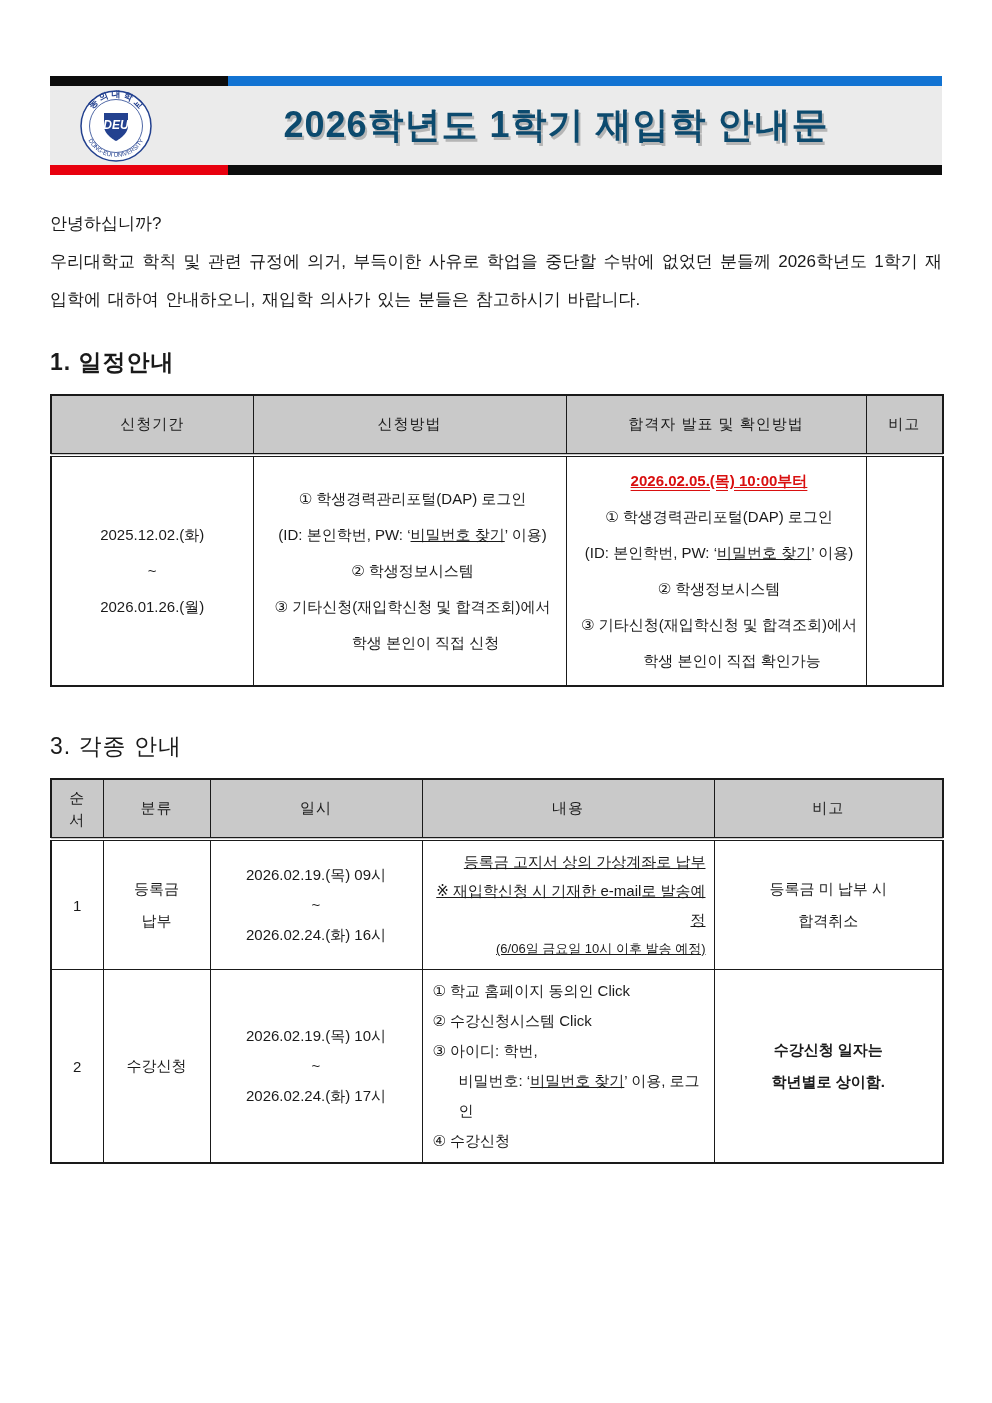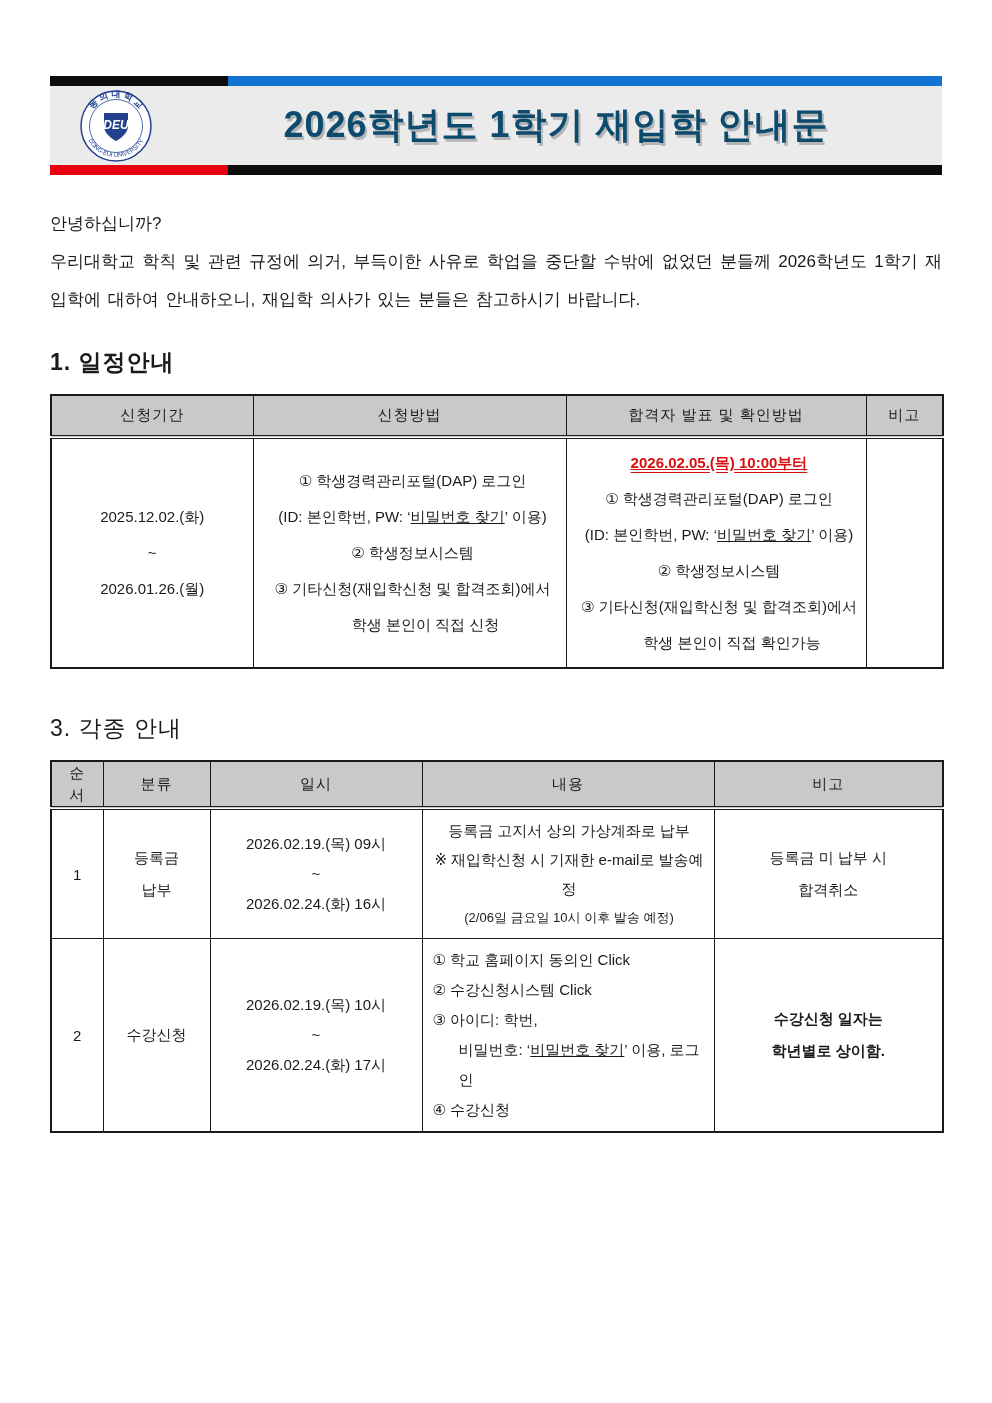--- a/index.html
+++ b/index.html
@@ -37,41 +37,41 @@
 
   
   .sec-heading { font-size:23px; letter-spacing:1px; margin-top:26px; }
   .sec-heading.bold { font-weight:bold; }
 
   
   table { border-collapse:collapse; width:892px; table-layout:fixed; margin-top:18px; }
   th, td { border:1px solid #1a1a1a; font-size:15px; vertical-align:middle; }
   table { border:2px solid #1a1a1a; }
   thead th {
-    background:#c9c9c9; height:42px; font-weight:normal;
+    background:#c9c9c9; height:60px; font-weight:normal;
     border-bottom:4px double #1a1a1a; letter-spacing:1px;
   }
   td { padding:6px 8px; }
   .center { text-align:center; }
   .ln { display:block; }
   .lines-mid .ln { line-height:36px; }
   .t1-body td { height:218px; }
   .t1-method .ln, .t1-result .ln { line-height:36px; }
   .t1-method, .t1-result { padding-left:10px; padding-right:4px;text-align:center; }
   .indent1 { padding-left:26px; }
   .u { text-decoration:underline; }
   .red-date {
     color:#d90f0f; font-weight:bold;
     text-decoration-line:underline; text-decoration-style:double;
   }
   .t2 .no-col .ln { line-height:22px; }
   .t2 td.content-cell { padding-left:10px; }
   .t2 .dt .ln { line-height:30px; }
   .small-note { font-size:13px; }
-  .row1-content .ln { line-height:29px; text-align:center; }
+  .row1-content .ln { line-height:29px; text-align:right;text-decoration:underline; }
   .row2-content .ln { line-height:30px; }
   .bold-u { font-weight:bold; }
   .t2 .note2 .ln { line-height:32px; }
 
   
   .notes { margin-top:46px; color:#d90f0f; font-size:17px; line-height:36px; }
   .notes .heading { font-weight:bold; }
   .notes .item { padding-left:25px; text-align:justify; word-spacing:1px; }
   .notes .cont { padding-left:56px; }
 </style>
@@ -189,21 +189,21 @@
           <span class="ln" style="line-height:32px;">납부</span>
         </td>
         <td class="center dt">
           <span class="ln">2026.02.19.(목) 09시</span>
           <span class="ln">~</span>
           <span class="ln">2026.02.24.(화) 16시</span>
         </td>
         <td class="content-cell row1-content">
           <span class="ln">등록금 고지서 상의 가상계좌로 납부</span>
           <span class="ln">※ 재입학신청 시 기재한 e-mail로 발송예정</span>
-          <span class="ln small-note">(2/06일 금요일 10시 이후 발송 예정)</span>
+          <span class="ln small-note">(6/06일 금요일 10시 이후 발송 예정)</span>
         </td>
         <td class="center note2">
           <span class="ln">등록금 미 납부 시</span>
           <span class="ln">합격취소</span>
         </td>
       </tr>
       <tr style="height:137px;">
         <td class="center">2</td>
         <td class="center">수강신청</td>
         <td class="center dt">

